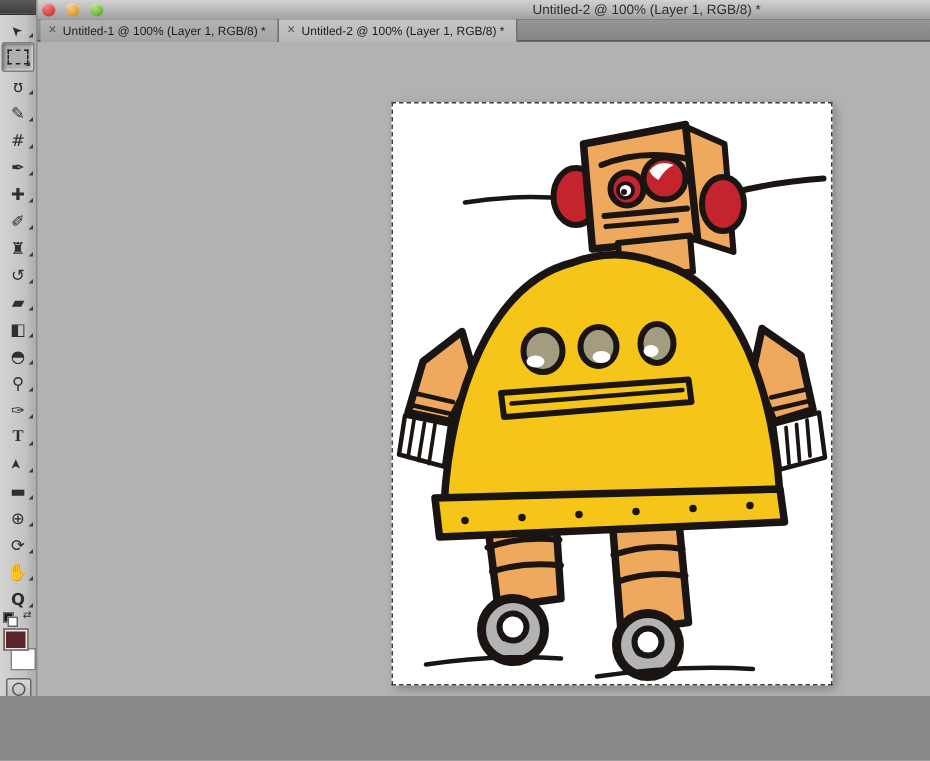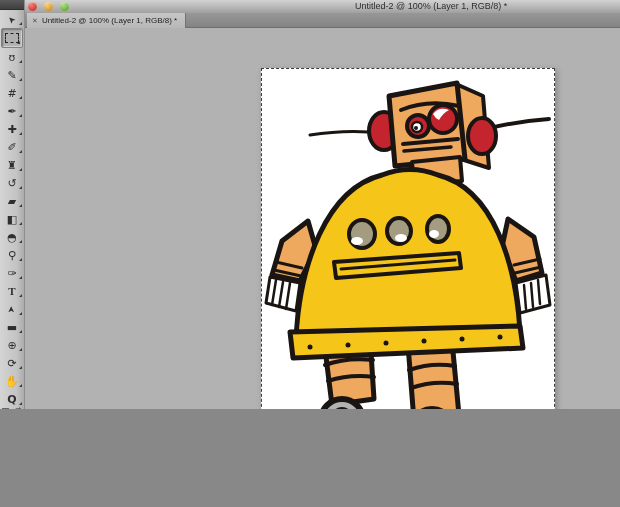--- a/index.html
+++ b/index.html
@@ -1,16 +1,16 @@
 <!DOCTYPE html>
 <html style="--robot-yellow: #f6c51a; --robot-tan: #efa95e; --robot-red: #c4242e; --robot-button-gray: #a39c80; --robot-wheel-gray: #b3b3b3; --robot-outline: #1a1512; --foreground-swatch: #5b262b; --background-swatch: #ffffff; --pasteboard: #b2b2b2;"><head>
 <meta charset="utf-8">
 <style>
   html,body{margin:0;padding:0;background:#888;}
-  #page{position:relative;width:620px;height:409px;overflow:hidden;
+  #page{position:relative;width:620px;height:464px;overflow:hidden;
         font-family:"Liberation Sans",sans-serif;background:#000000;
         -webkit-font-smoothing:antialiased;}
   
   .titlebar{position:absolute;left:0;top:0;width:620px;height:13px;
     background:linear-gradient(#d2d2d2,#a0a0a0);border-bottom:1px solid #7a7a7a;z-index:3;}
   .traffic{position:absolute;top:2px;width:9px;height:9px;border-radius:50%;box-shadow:inset 0 1px 1px rgba(255,255,255,.5);}
   .t-close{left:28px;background:radial-gradient(circle at 35% 30%,#f2837c,#d64540 60%,#a72e28);}
   .t-min{left:44px;background:radial-gradient(circle at 35% 30%,#f6cf85,#e0a03a 60%,#ad7414);}
   .t-zoom{left:60px;background:radial-gradient(circle at 35% 30%,#b6e08a,#76b845 60%,#47851f);}
   .wtitle{position:absolute;left:355px;top:1px;font-size:9px;color:#2e2e2e;white-space:nowrap;}
@@ -82,20 +82,24 @@
 <div id="page">
 
   <div class="titlebar">
     <div class="traffic t-close"></div>
     <div class="traffic t-min"></div>
     <div class="traffic t-zoom"></div>
     <div class="wtitle">Untitled-2 @ 100% (Layer 1, RGB/8) *</div>
   </div>
 
   <div class="tabbar">
+    <div class="tab inactive">
+      <span class="tabx">✕</span>
+      <span>Untitled-1 @ 100% (Layer 1, RGB/8) *</span>
+    </div>
     <div class="tab active">
       <span class="tabx">✕</span>
       <span>Untitled-2 @ 100% (Layer 1, RGB/8) *</span>
     </div>
   </div>
 
   <div class="pasteboard"></div>
 
   <div class="canvas">
     <svg viewBox="0 0 292 387" width="292" height="387">

